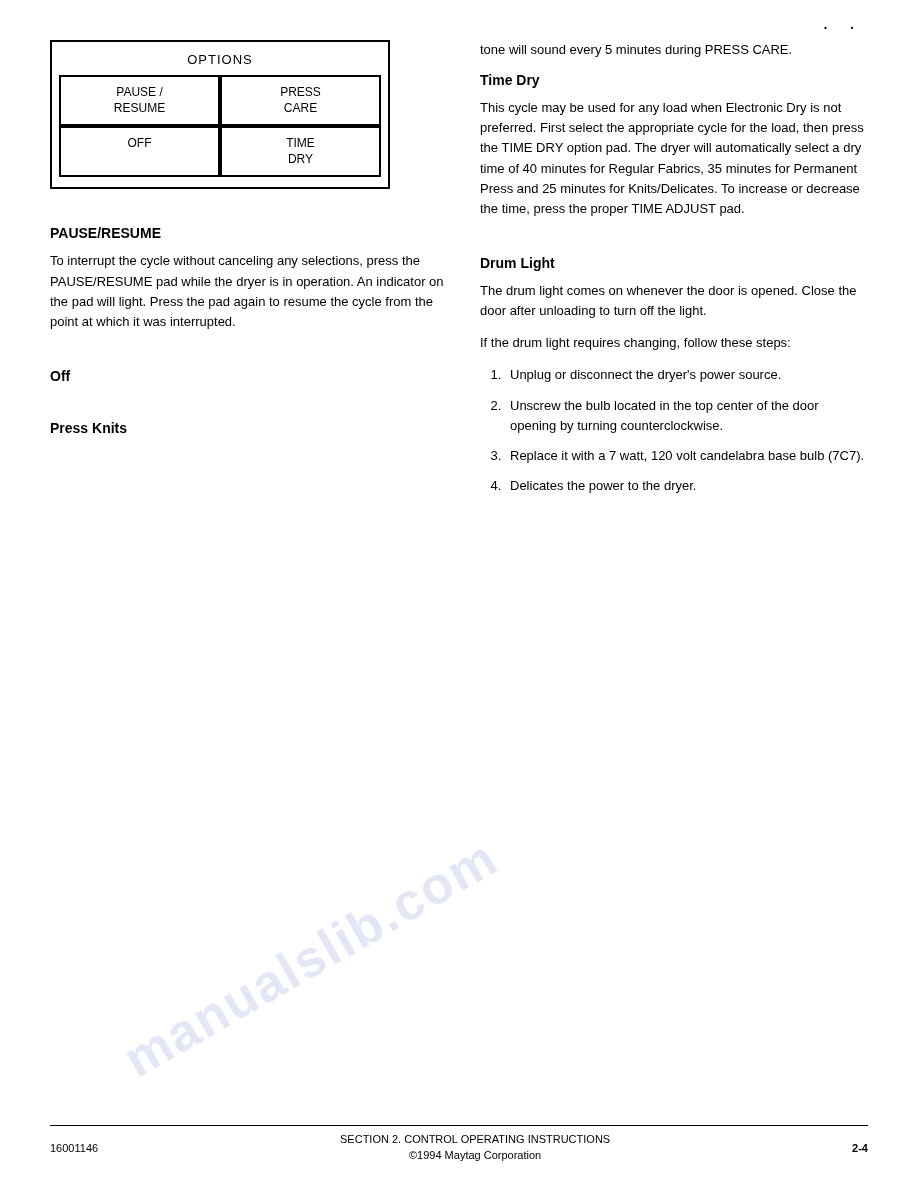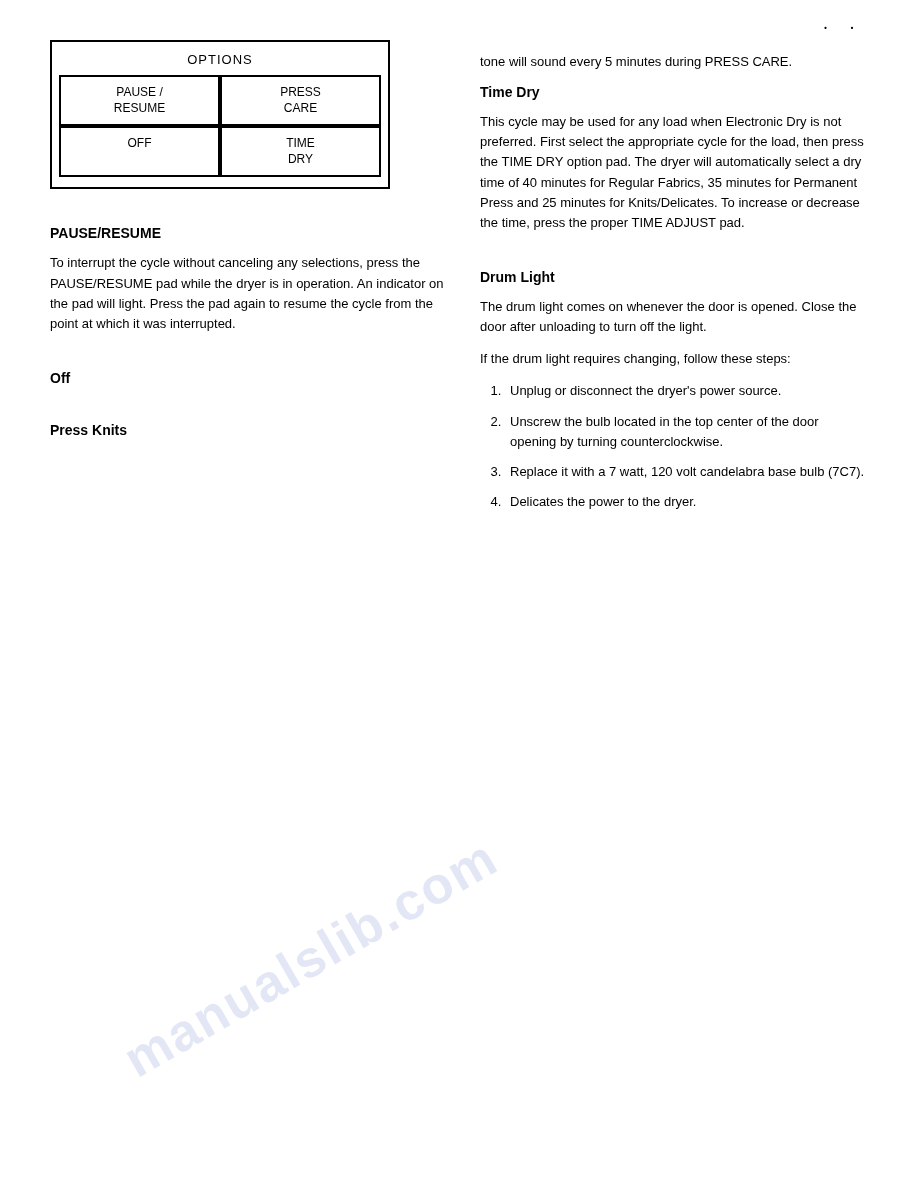--- a/index.html
+++ b/index.html
@@ -82,21 +82,20 @@
     .section-heading:first-of-type {
       margin-top: 0;
     }
 
     
     .body-text {
       font-family: Arial, sans-serif;
       font-size: 13px;
       line-height: 1.55;
       margin-bottom: 12px;
-      margin-top: 12px;
     }
 
     
     .numbered-list {
       margin-left: 20px;
       padding-left: 5px;
     }
 
     .numbered-list li {
       font-family: Liberation Sans, sans-serif;
@@ -215,14 +214,22 @@
         <li>Unscrew the bulb located in the top center of the door opening by turning counterclockwise.</li>
         <li>Replace it with a 7 watt, 120 volt candelabra base bulb (7C7).</li>
         <li>Delicates the power to the dryer.</li>
       </ol>
 
     </div>
   </div>
 
   <div class="watermark">manualslib.com</div>
 
+  <div class="page-footer">
+    <div class="footer-left">16001146</div>
+    <div class="footer-center">
+      <div>SECTION 2.  CONTROL OPERATING INSTRUCTIONS</div>
+      <div>©1994 Maytag Corporation</div>
+    </div>
+    <div class="footer-right">2-4</div>
+  </div>
 
 </div>
 
 </body></html>

